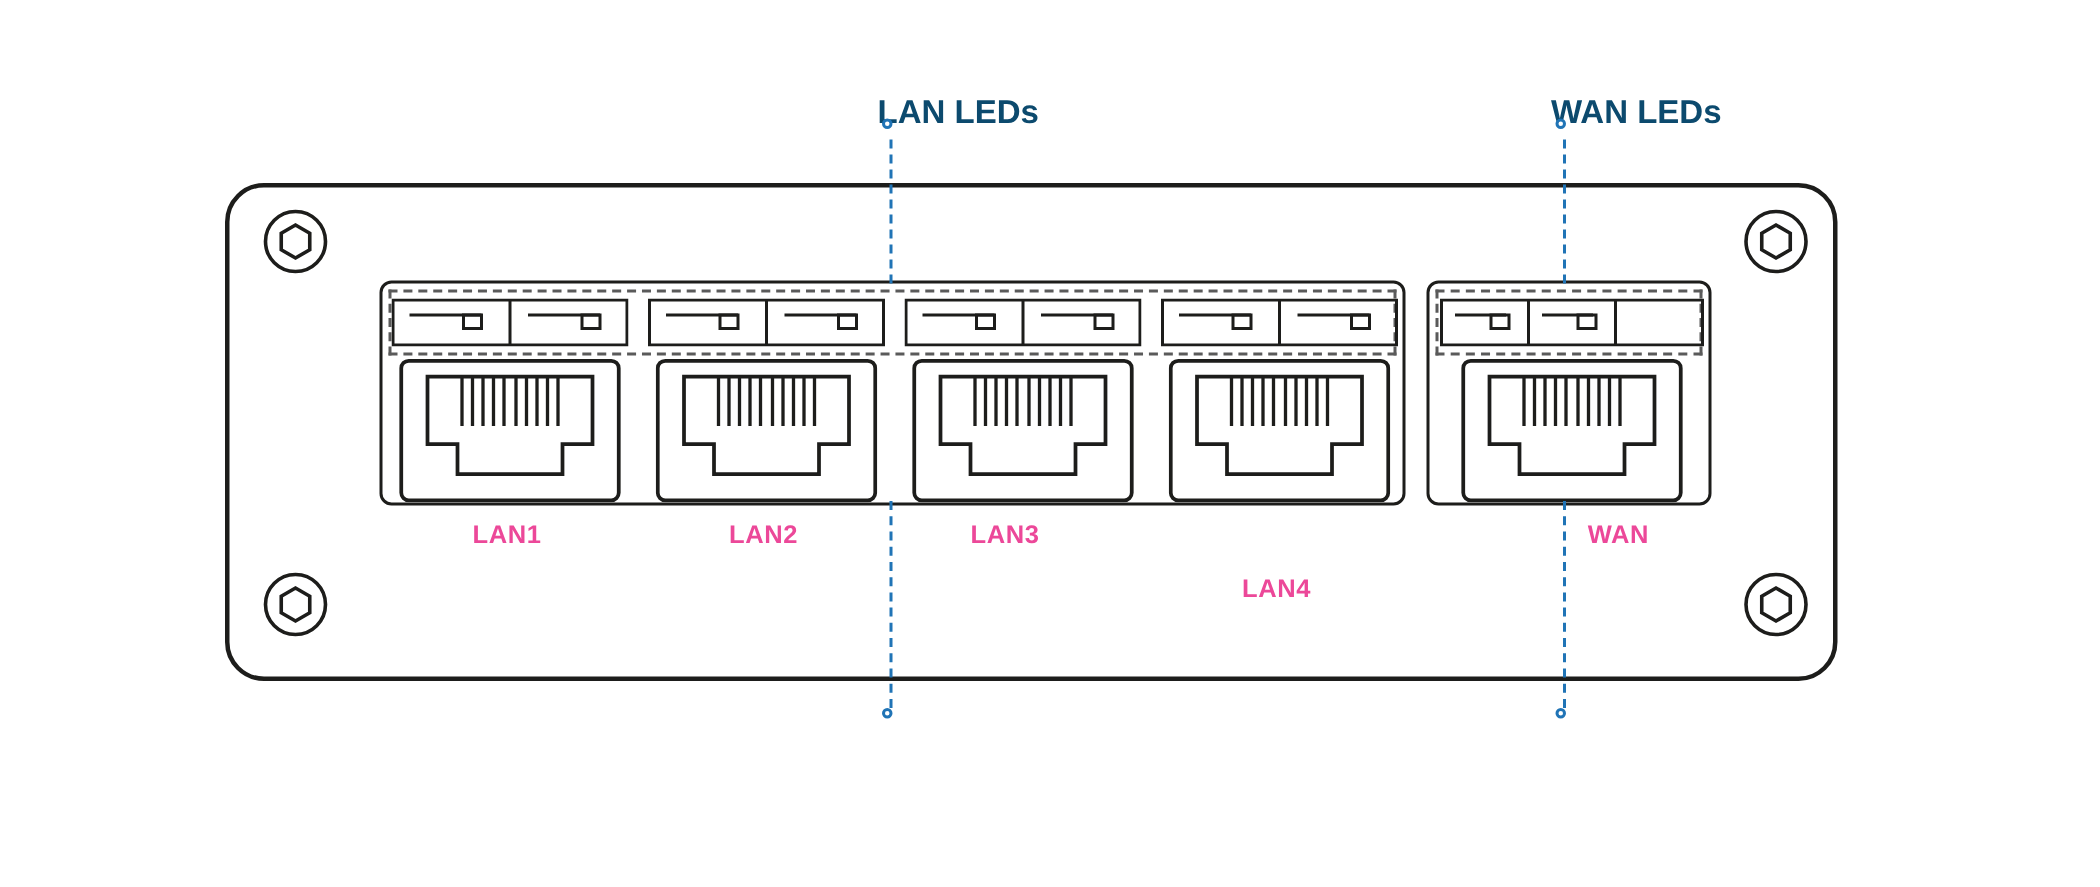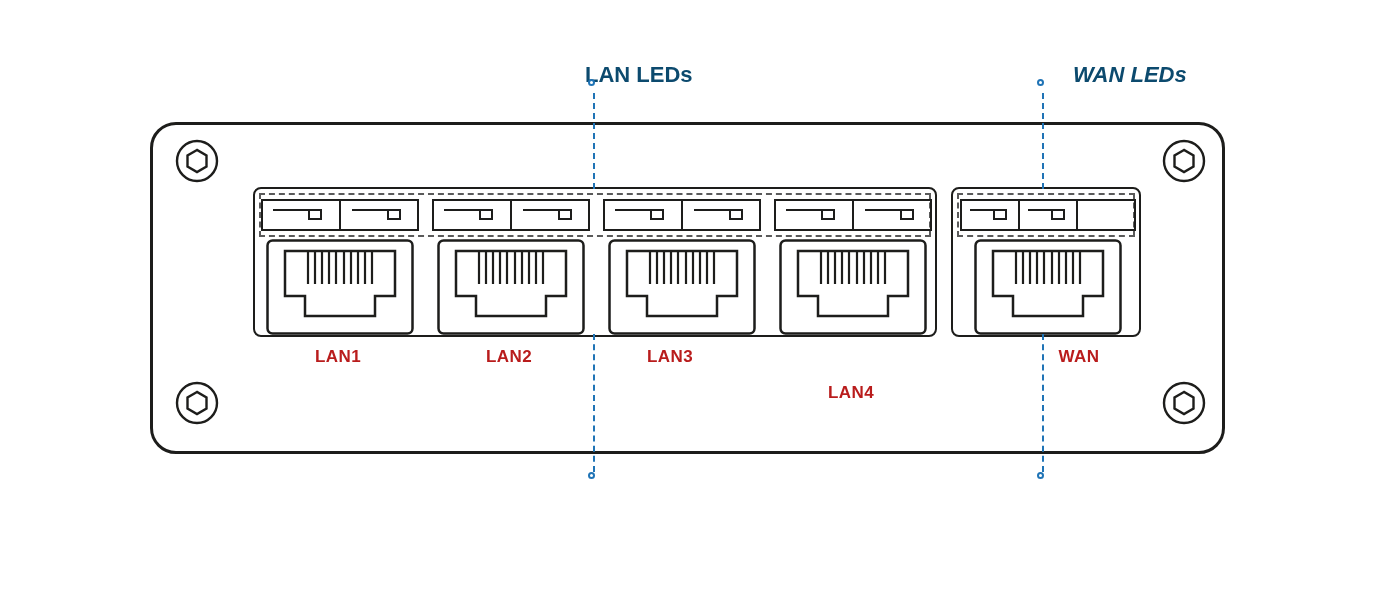--- a/index.html
+++ b/index.html
@@ -21,21 +21,21 @@
   .port-group.lan { left:100px; width:684px; }
   .port-group.wan { left:798px; width:190px; }
 
   .led-row { position:absolute; left:4px; top:4px; right:4px; height:44px;
              border:2px dashed #5a5a5a; }
 
   .led-strip { position:absolute; top:10px; height:32px; }
   .jack { position:absolute; top:50px; height:96px; }
 
   .port-label { position:absolute; top:222px; width:140px; text-align:center;
-                font-size:17px; font-weight:bold; color:#b91c1c; letter-spacing:.4px;
+                font-size:17px; font-weight:bold; color:#ec4899; letter-spacing:.4px;
                 z-index:2; }
 
   
   .callout-text { position:absolute; font-size:22px; font-weight:bold; color:#0c4a6e;
                   white-space:nowrap; z-index:3;margin-top:24px; }
   .callout-line { position:absolute; width:0; border-left:2.5px dashed #2074b6; z-index:1; }
   .callout-dot  { position:absolute; width:7px; height:7px; border:2.5px solid #2074b6;
                   border-radius:50%; background:#ffffff; z-index:3; }
 
   .defs-holder { position:absolute; width:0; height:0; overflow:hidden; }
@@ -147,21 +147,21 @@
     <div class="port-label" style="left:286px;">LAN2</div>
     <div class="port-label" style="left:447px;">LAN3</div>
     <div class="port-label" style="left:628px;margin-top:36px;">LAN4</div>
     <div class="port-label" style="left:856px;">WAN</div>
   </div>
 
   <div class="callout-text" style="left:585px; top:38px;">LAN LEDs</div>
   <div class="callout-dot" style="left:588px; top:79px;"></div>
   <div class="callout-line" style="left:593px; top:93px; height:96px;"></div>
 
-  <div class="callout-text" style="left:1073px; top:38px;font-style:italic;">WAN LEDs</div>
+  <div class="callout-text" style="left:1034px; top:38px;">WAN LEDs</div>
   <div class="callout-dot" style="left:1037px; top:79px;"></div>
   <div class="callout-line" style="left:1042px; top:93px; height:96px;"></div>
 
   <div class="callout-line" style="left:593px; top:334px; height:138px;"></div>
   <div class="callout-dot" style="left:588px; top:472px;"></div>
 
   <div class="callout-line" style="left:1042px; top:334px; height:138px;"></div>
   <div class="callout-dot" style="left:1037px; top:472px;"></div>
 
 </div>

